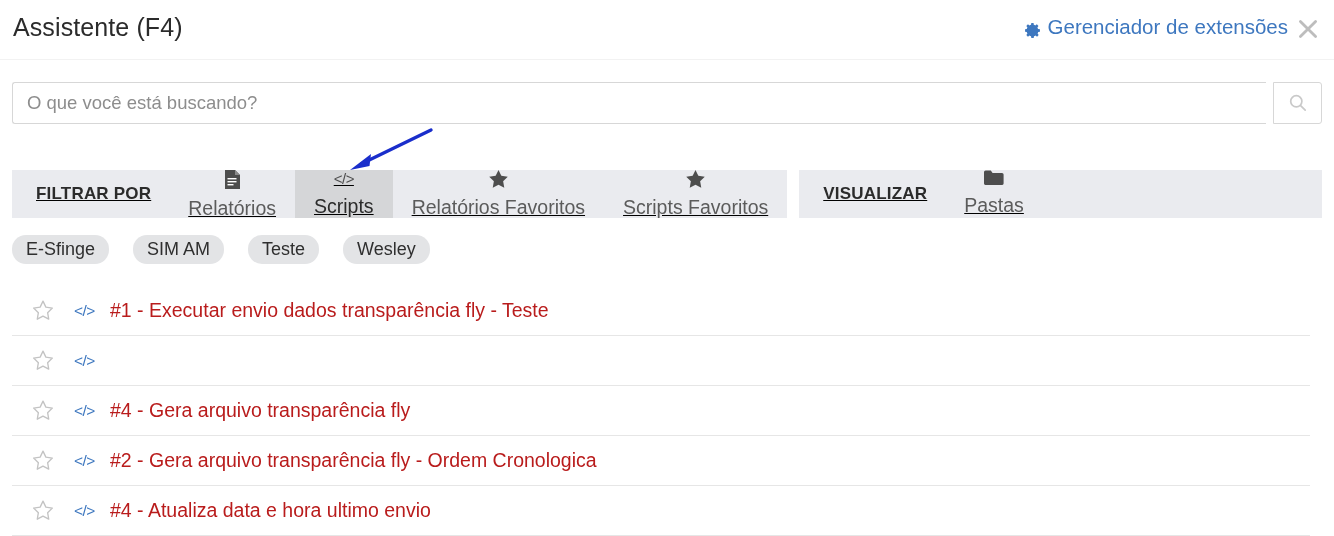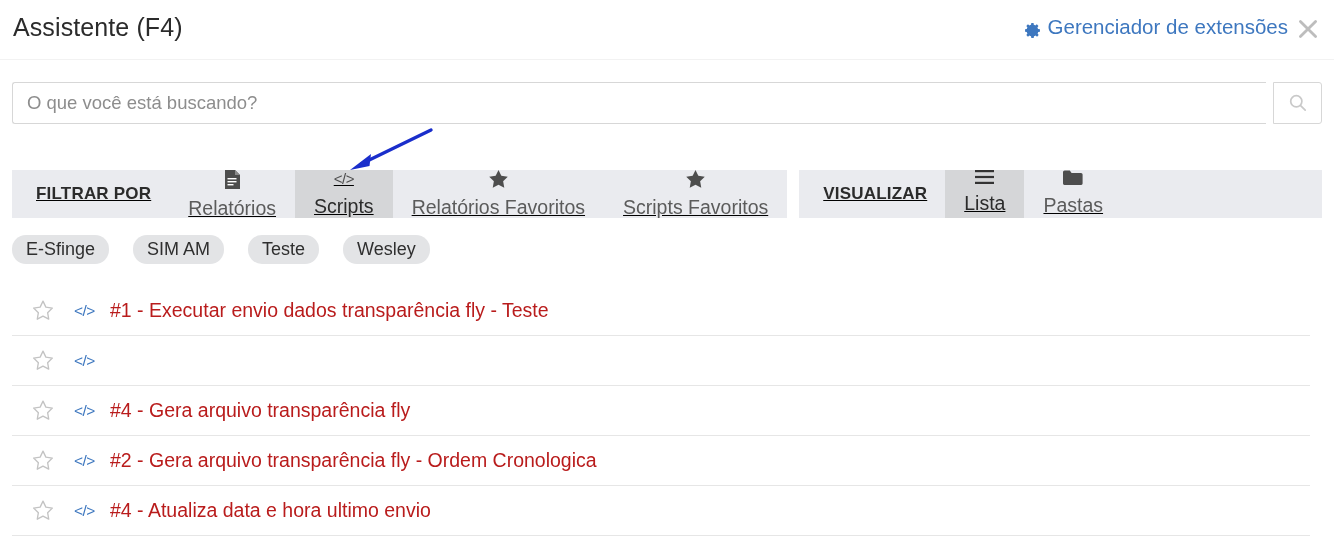--- a/index.html
+++ b/index.html
@@ -203,30 +203,20 @@
         </span>
         <span>Scripts Favoritos</span>
       </div>
     </div>
 
     <div class="gap"></div>
 
     <div class="group right">
       <div class="grp-label">VISUALIZAR</div>
 
-      <div class="tab active">
-        <span class="ic">
-          <svg width="19" height="14" viewBox="0 0 19 14" fill="#333333">
-            <rect x="0" y="0" width="19" height="2.2"></rect>
-              <rect x="0" y="5.9" width="19" height="2.2"></rect>
-              <rect x="0" y="11.8" width="19" height="2.2"></rect>
-          </svg>
-        </span>
-        <span>Lista</span>
-      </div>
 
       <div class="tab">
         <span class="ic">
           <svg width="20" height="16" viewBox="0 0 20 16" fill="#4d4d4d">
             <path d="M0 2a1.6 1.6 0 0 1 1.6-1.6h5.2L8.6 3H18a1.6 1.6 0 0 1 1.6 1.6v9A1.4 1.4 0 0 1 18.2 15H1.4A1.4 1.4 0 0 1 0 13.6z"></path>
           </svg>
         </span>
         <span>Pastas</span>
       </div>
     </div>

